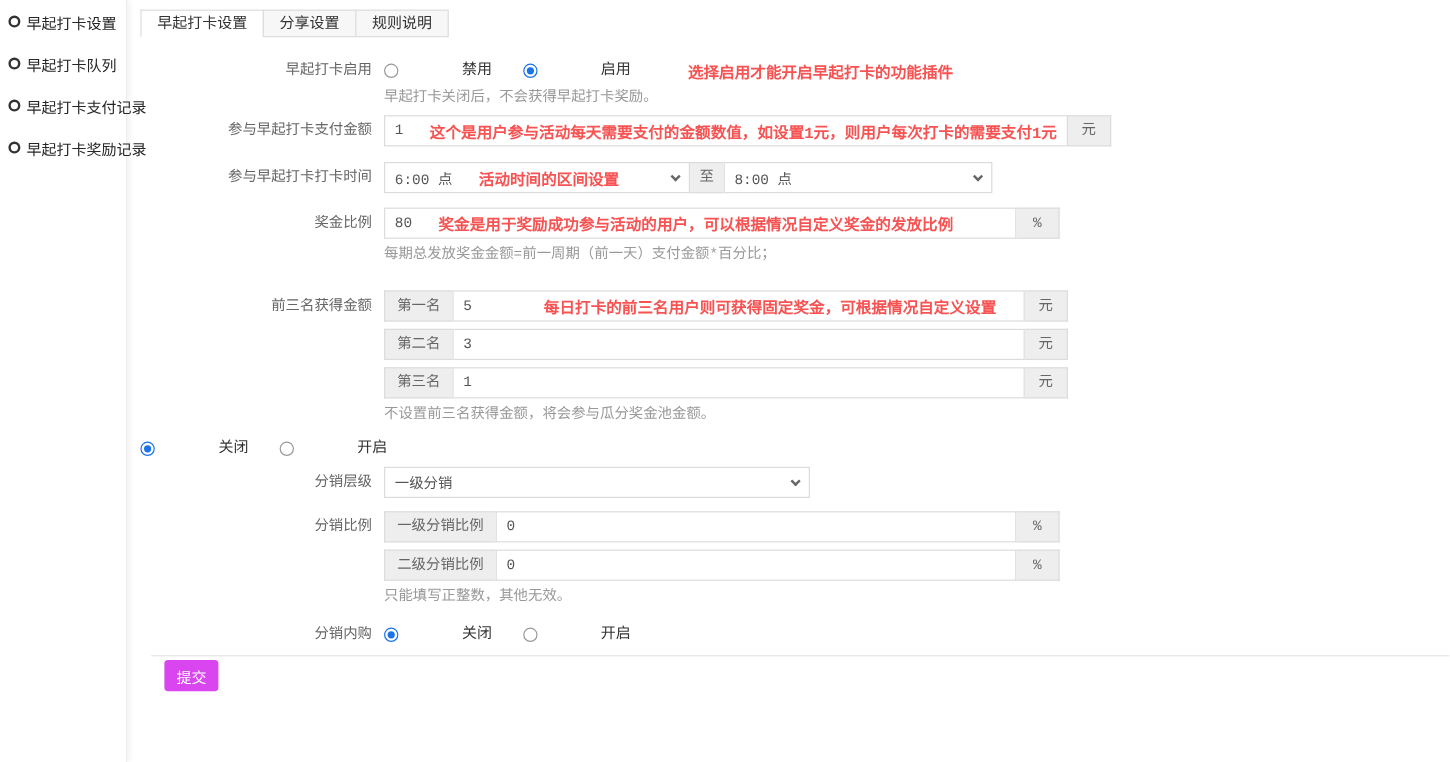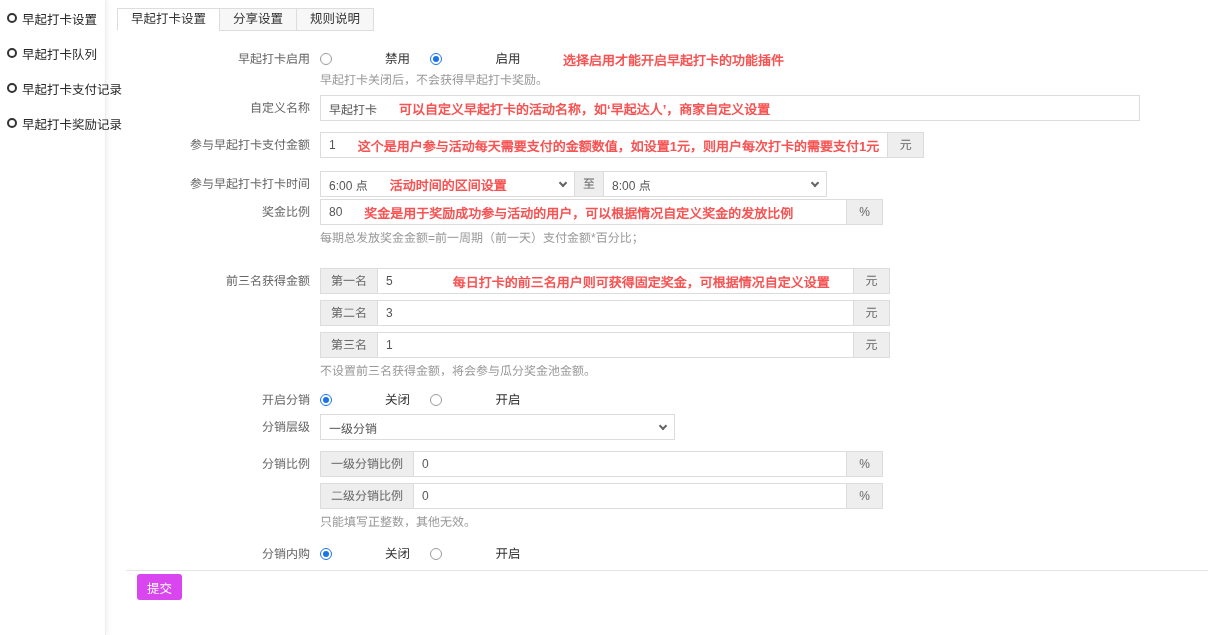--- a/index.html
+++ b/index.html
@@ -13,21 +13,21 @@
   .ring { width:10px; height:10px; border:2px solid #333; border-radius:50%; flex-shrink:0; margin-right:5px; }
   .side-label { font-size:12.5px; color:#262626; white-space:nowrap; }
   
   .content { position:absolute; left:117px; top:0; width:1091px; }
   .tabs { display:flex; padding-top:8px; }
   .tab { height:23px; line-height:21px; padding:0 13px; font-size:12.5px; color:#333;
     background:#f7f7f7; border:1px solid #ddd; margin-left:-1px; cursor:pointer; white-space:nowrap; }
   .tab:first-child { margin-left:0; }
   .tab.active { background:#fff; border-bottom-color:#fff; }
   
-  .form { margin-top:19px; }
+  .form { margin-top:19px;font-family:Liberation Mono, monospace; }
   .row { display:flex; align-items:flex-start; }
   .lbl { width:203px; min-width:203px; text-align:right; padding-right:10px;
     font-size:12px; color:#666; line-height:26px; white-space:nowrap; }
   .lbl-sm { line-height:18px; }
   .ctl { flex:1; }
   .input, .select { display:flex; align-items:center; height:26px; border:1px solid #dcdcdc;
     background:#fff; font-size:12px; color:#555; padding:0 8px; position:relative; white-space:nowrap; }
   .select { padding-right:22px; cursor:pointer; }
   .chev { position:absolute; right:8px; top:8px; width:6px; height:6px;
     border-right:2px solid #666; border-bottom:2px solid #666; transform:rotate(45deg); }
@@ -40,21 +40,21 @@
   .help { font-size:12px; color:#999; margin-top:6px; line-height:14px; }
   .radio { display:inline-flex; align-items:center; margin-right:16px; font-size:12.5px;
     color:#333; line-height:18px; cursor:pointer;gap:48px; }
   .rdot { width:12px; height:12px; border-radius:50%; border:1px solid #9a9a9a; background:#fff;
     margin-right:5px; position:relative; flex-shrink:0; }
   .rdot.on { border-color:#1a73e8; }
   .rdot.on::after { content:''; position:absolute; left:2px; top:2px; width:6px; height:6px;
     border-radius:50%; background:#1a73e8; }
   .stack > .group { margin-bottom:6px; }
   .stack > .group:last-of-type { margin-bottom:0; }
-  .mb8{margin-bottom:8px}.mb11{margin-bottom:11px}.mb13{margin-bottom:13px}.mb14{margin-bottom:2px}
+  .mb8{margin-bottom:8px}.mb11{margin-bottom:11px}.mb13{margin-bottom:13px}.mb14{margin-bottom:12px}
   .mb23{margin-bottom:23px}.mb16{margin-bottom:16px}.mb4{margin-bottom:4px}
   .footer-line { margin:6px 0 0 9px; border-top:1px solid #e5e5e5; }
   .submit { display:block; margin:3px 0 0 20px; min-width:42px; height:26px; padding:0 10px;
     background:#d946ef; color:#fff; font-size:12.5px; border:none; border-radius:3px; cursor:pointer;
     font-family:inherit; }
   .w-name{width:820px}.w-563{width:563px}.w-570{width:570px}.w-level{width:355px}
   .grp-in{flex:1}
 </style>
 </head>
 <body>
@@ -97,29 +97,20 @@
         </span>
         <span class="radio">
           <span class="rdot on"></span>
           <span>启用</span>
         </span>
         <span class="hint">选择启用才能开启早起打卡的功能插件</span>
         <div class="help" style="margin-top:4px">早起打卡关闭后，不会获得早起打卡奖励。</div>
       </div>
     </div>
 
-    <div class="row mb11">
-      <div class="lbl">自定义名称</div>
-      <div class="ctl">
-        <div class="input w-name">
-          <span>早起打卡</span>
-          <span class="hint">可以自定义早起打卡的活动名称，如‘早起达人’，商家自定义设置</span>
-        </div>
-      </div>
-    </div>
 
     <div class="row mb13">
       <div class="lbl">参与早起打卡支付金额</div>
       <div class="ctl">
         <div class="group w-563">
           <div class="input grp-in">
             <span>1</span>
             <span class="hint">这个是用户参与活动每天需要支付的金额数值，如设置1元，则用户每次打卡的需要支付1元</span>
           </div>
           <div class="addon">元</div>
@@ -182,21 +173,20 @@
           <div class="input grp-in">
             <span>1</span>
           </div>
           <div class="addon">元</div>
         </div>
         <div class="help">不设置前三名获得金额，将会参与瓜分奖金池金额。</div>
       </div>
     </div>
 
     <div class="row mb4">
-      <div class="lbl lbl-sm">开启分销</div>
       <div class="ctl">
         <span class="radio">
           <span class="rdot on"></span>
           <span>关闭</span>
         </span>
         <span class="radio">
           <span class="rdot"></span>
           <span>开启</span>
         </span>
       </div>

